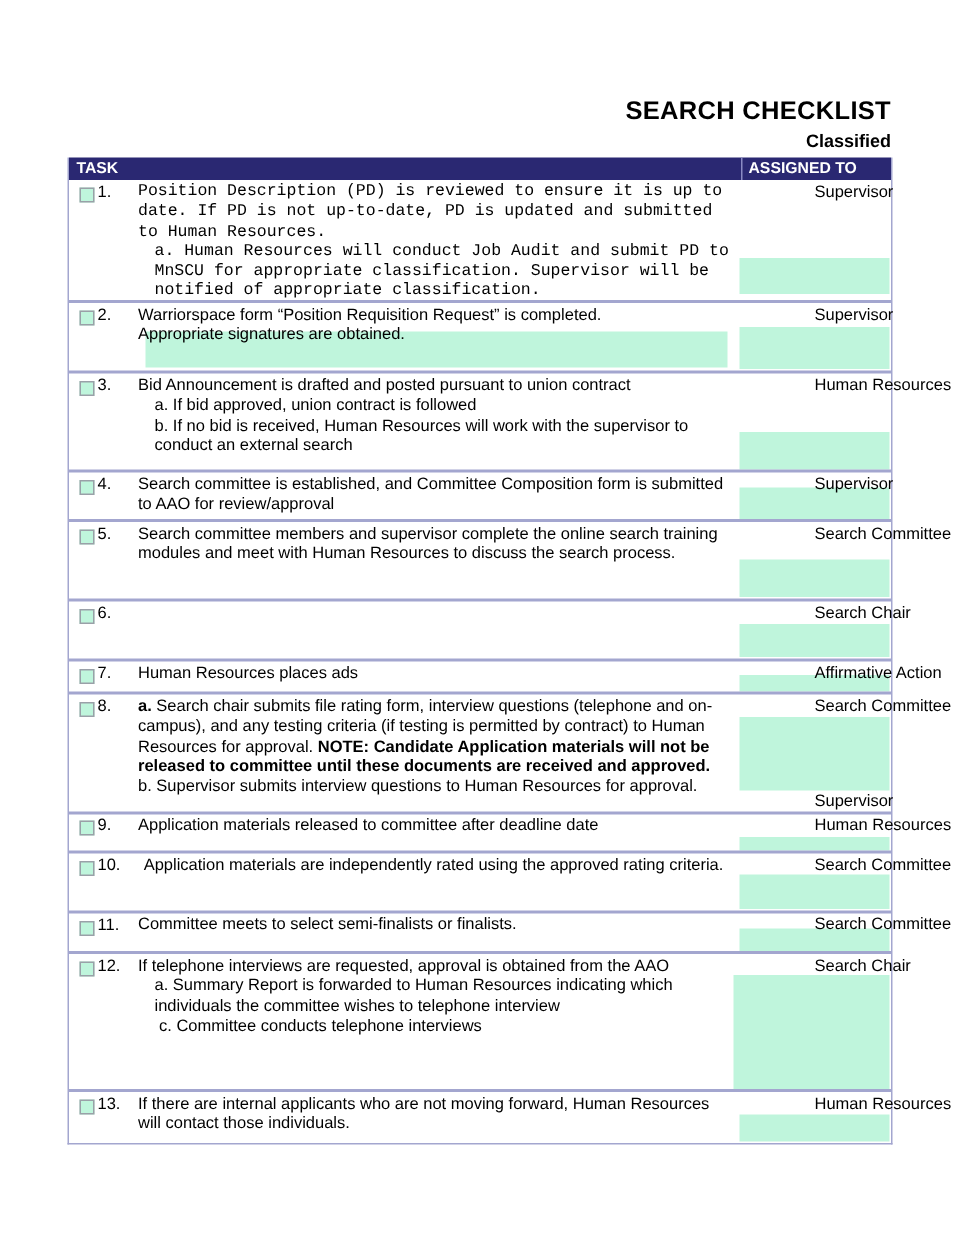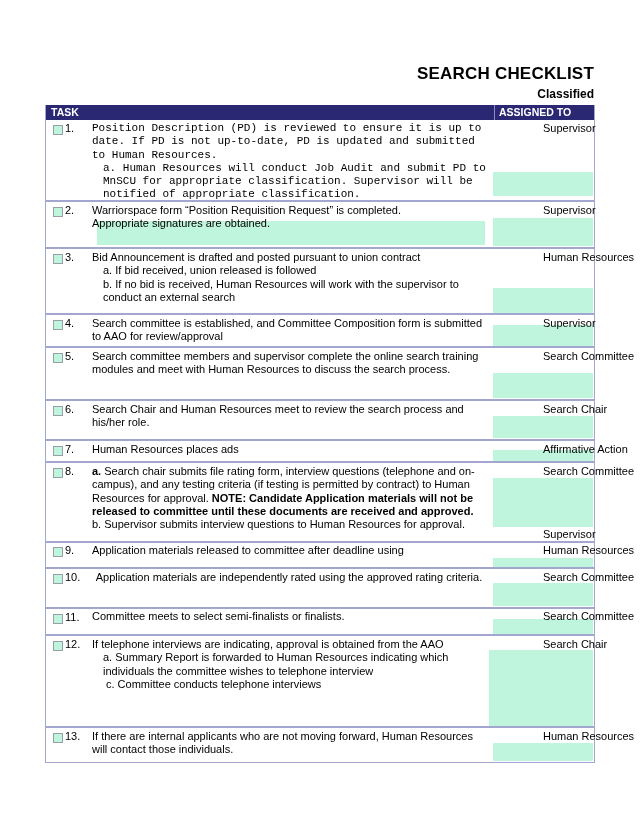--- a/index.html
+++ b/index.html
@@ -62,21 +62,21 @@
       <span class="assign-label" style="top:2px;">Supervisor</span>
       <span class="fill" style="left:0;top:16px;width:100px;height:28px;"></span>
     </div>
   </div>
 
   <div class="row" style="top:142px;height:66px;">
     <span class="cb" style="top:5px;"></span>
     <span class="num" style="top:2px;">3.</span>
     <div class="task-text" style="top:2px;">
       <span style="display:block;">Bid Announcement is drafted and posted pursuant to union contract</span>
-      <span class="indent">a.  If bid received, union released is followed</span>
+      <span class="indent">a.  If bid approved, union contract is followed</span>
       <span class="indent">b.  If no bid is received, Human Resources will work with the supervisor to conduct an external search</span>
     </div>
     <div class="assign" style="top:0;height:64px;">
       <span class="assign-label" style="top:2px;">Human Resources</span>
       <span class="fill" style="left:0;top:39px;width:100px;height:25px;"></span>
     </div>
   </div>
 
   <div class="row" style="top:208px;height:33px;">
     <span class="cb" style="top:5px;"></span>
@@ -98,23 +98,20 @@
     </div>
     <div class="assign" style="top:0;height:51px;">
       <span class="assign-label" style="top:2px;">Search Committee</span>
       <span class="fill" style="left:0;top:25px;width:100px;height:25px;"></span>
     </div>
   </div>
 
   <div class="row" style="top:294px;height:40px;">
     <span class="cb" style="top:5px;"></span>
     <span class="num" style="top:2px;">6.</span>
-    <div class="task-text" style="top:2px;">
-      <span>Search Chair and Human Resources meet to review the search process and his/her role.</span>
-    </div>
     <div class="assign" style="top:0;height:38px;">
       <span class="assign-label" style="top:2px;">Search Chair</span>
       <span class="fill" style="left:0;top:15px;width:100px;height:22px;"></span>
     </div>
   </div>
 
   <div class="row" style="top:334px;height:22px;">
     <span class="cb" style="top:5px;"></span>
     <span class="num" style="top:2px;">7.</span>
     <div class="task-text" style="top:2px;">
@@ -137,21 +134,21 @@
       <span class="assign-label" style="top:2px;">Search Committee</span>
       <span class="fill" style="left:0;top:15px;width:100px;height:49px;"></span>
       <span class="assign-label" style="top:65px;">Supervisor</span>
     </div>
   </div>
 
   <div class="row" style="top:436px;height:26px;">
     <span class="cb" style="top:4px;"></span>
     <span class="num" style="top:1px;">9.</span>
     <div class="task-text" style="top:1px;">
-      <span>Application materials released to committee after deadline using</span>
+      <span>Application materials released to committee after deadline date</span>
     </div>
     <div class="assign" style="top:0;height:24px;">
       <span class="assign-label" style="top:1px;">Human Resources</span>
       <span class="fill" style="left:0;top:15px;width:100px;height:9px;"></span>
     </div>
   </div>
 
   <div class="row" style="top:462px;height:40px;">
     <span class="cb" style="top:5px;"></span>
     <span class="num" style="top:2px;">10.</span>
@@ -173,21 +170,21 @@
     <div class="assign" style="top:0;height:25px;">
       <span class="fill" style="left:0;top:10px;width:100px;height:15px;"></span>
       <span class="assign-label" style="top:1px;">Search Committee</span>
     </div>
   </div>
 
   <div class="row" style="top:529px;height:92px;">
     <span class="cb" style="top:5px;"></span>
     <span class="num" style="top:2px;">12.</span>
     <div class="task-text" style="top:2px;">
-      <span style="display:block;">If telephone interviews are indicating, approval is obtained from the AAO</span>
+      <span style="display:block;">If telephone interviews are requested, approval is obtained from the AAO</span>
       <span class="indent">a.  Summary Report is forwarded to Human Resources indicating which individuals the committee wishes to telephone interview</span>
       <span class="indent2">c.  Committee conducts telephone interviews</span>
     </div>
     <div class="assign" style="top:0;height:90px;">
       <span class="assign-label" style="top:2px;">Search Chair</span>
       <span class="fill" style="left:-4px;top:14px;width:104px;height:76px;"></span>
     </div>
   </div>
 
   <div class="row" style="top:621px;height:37px;">

